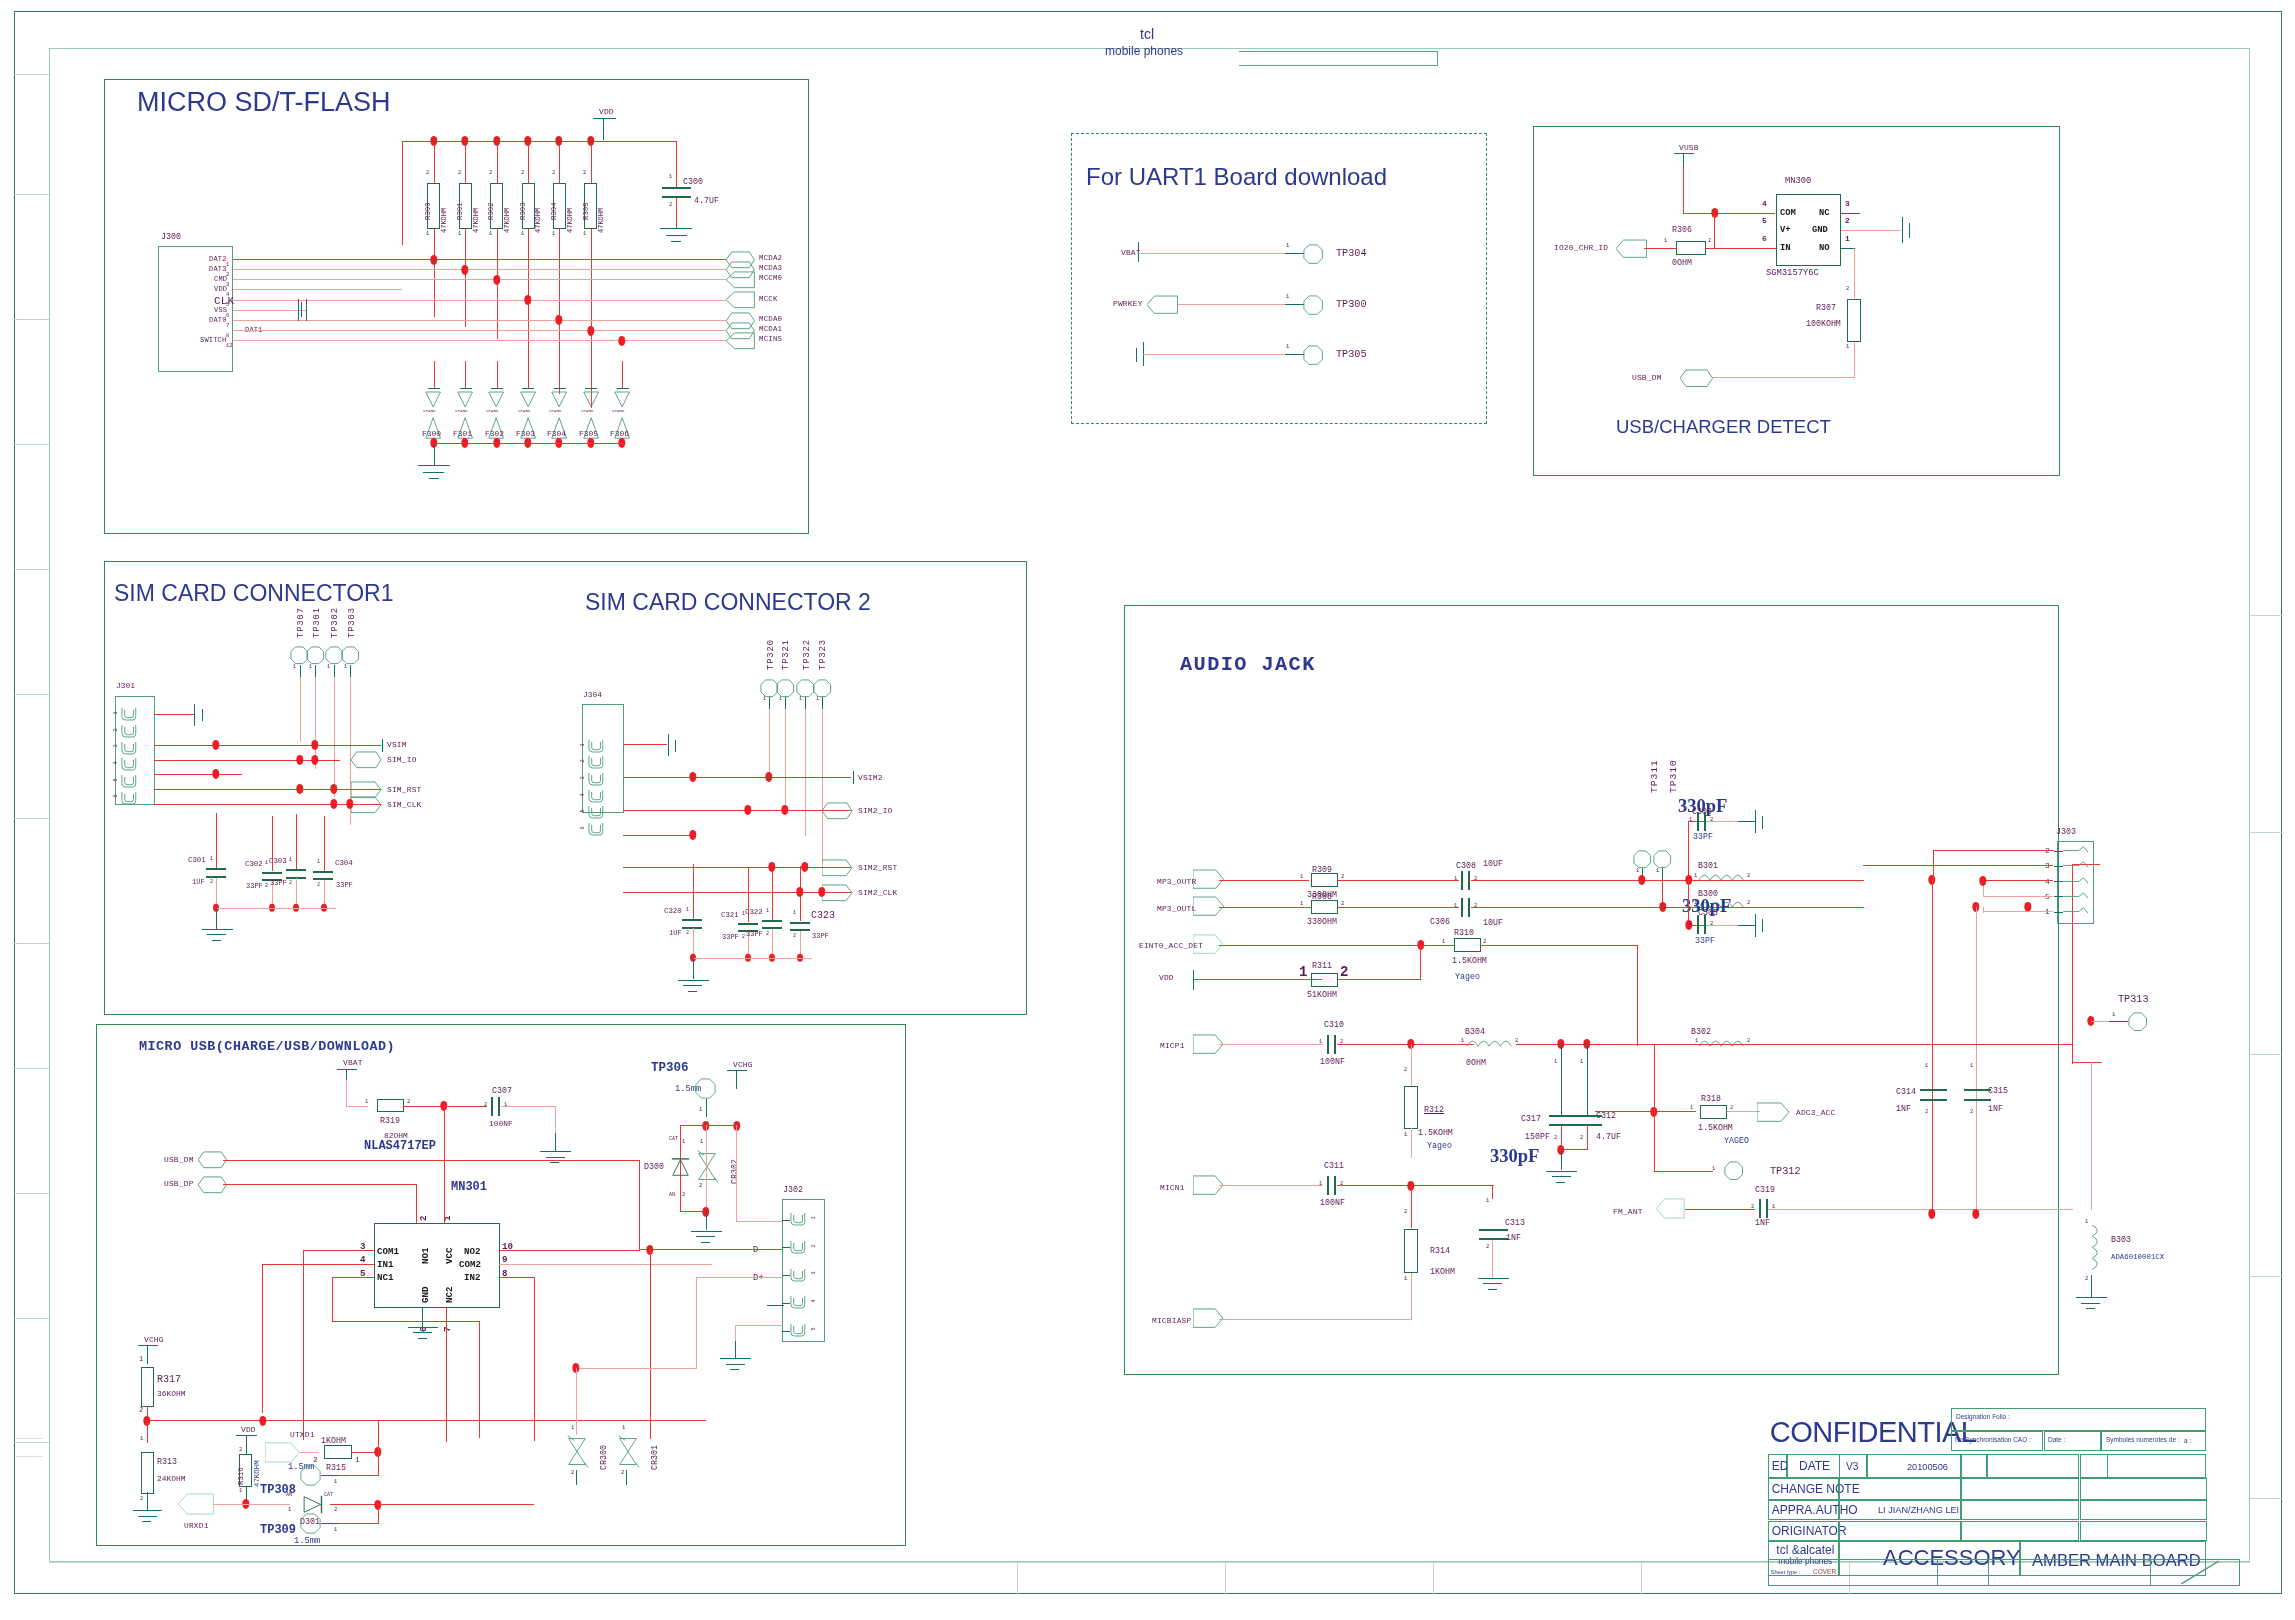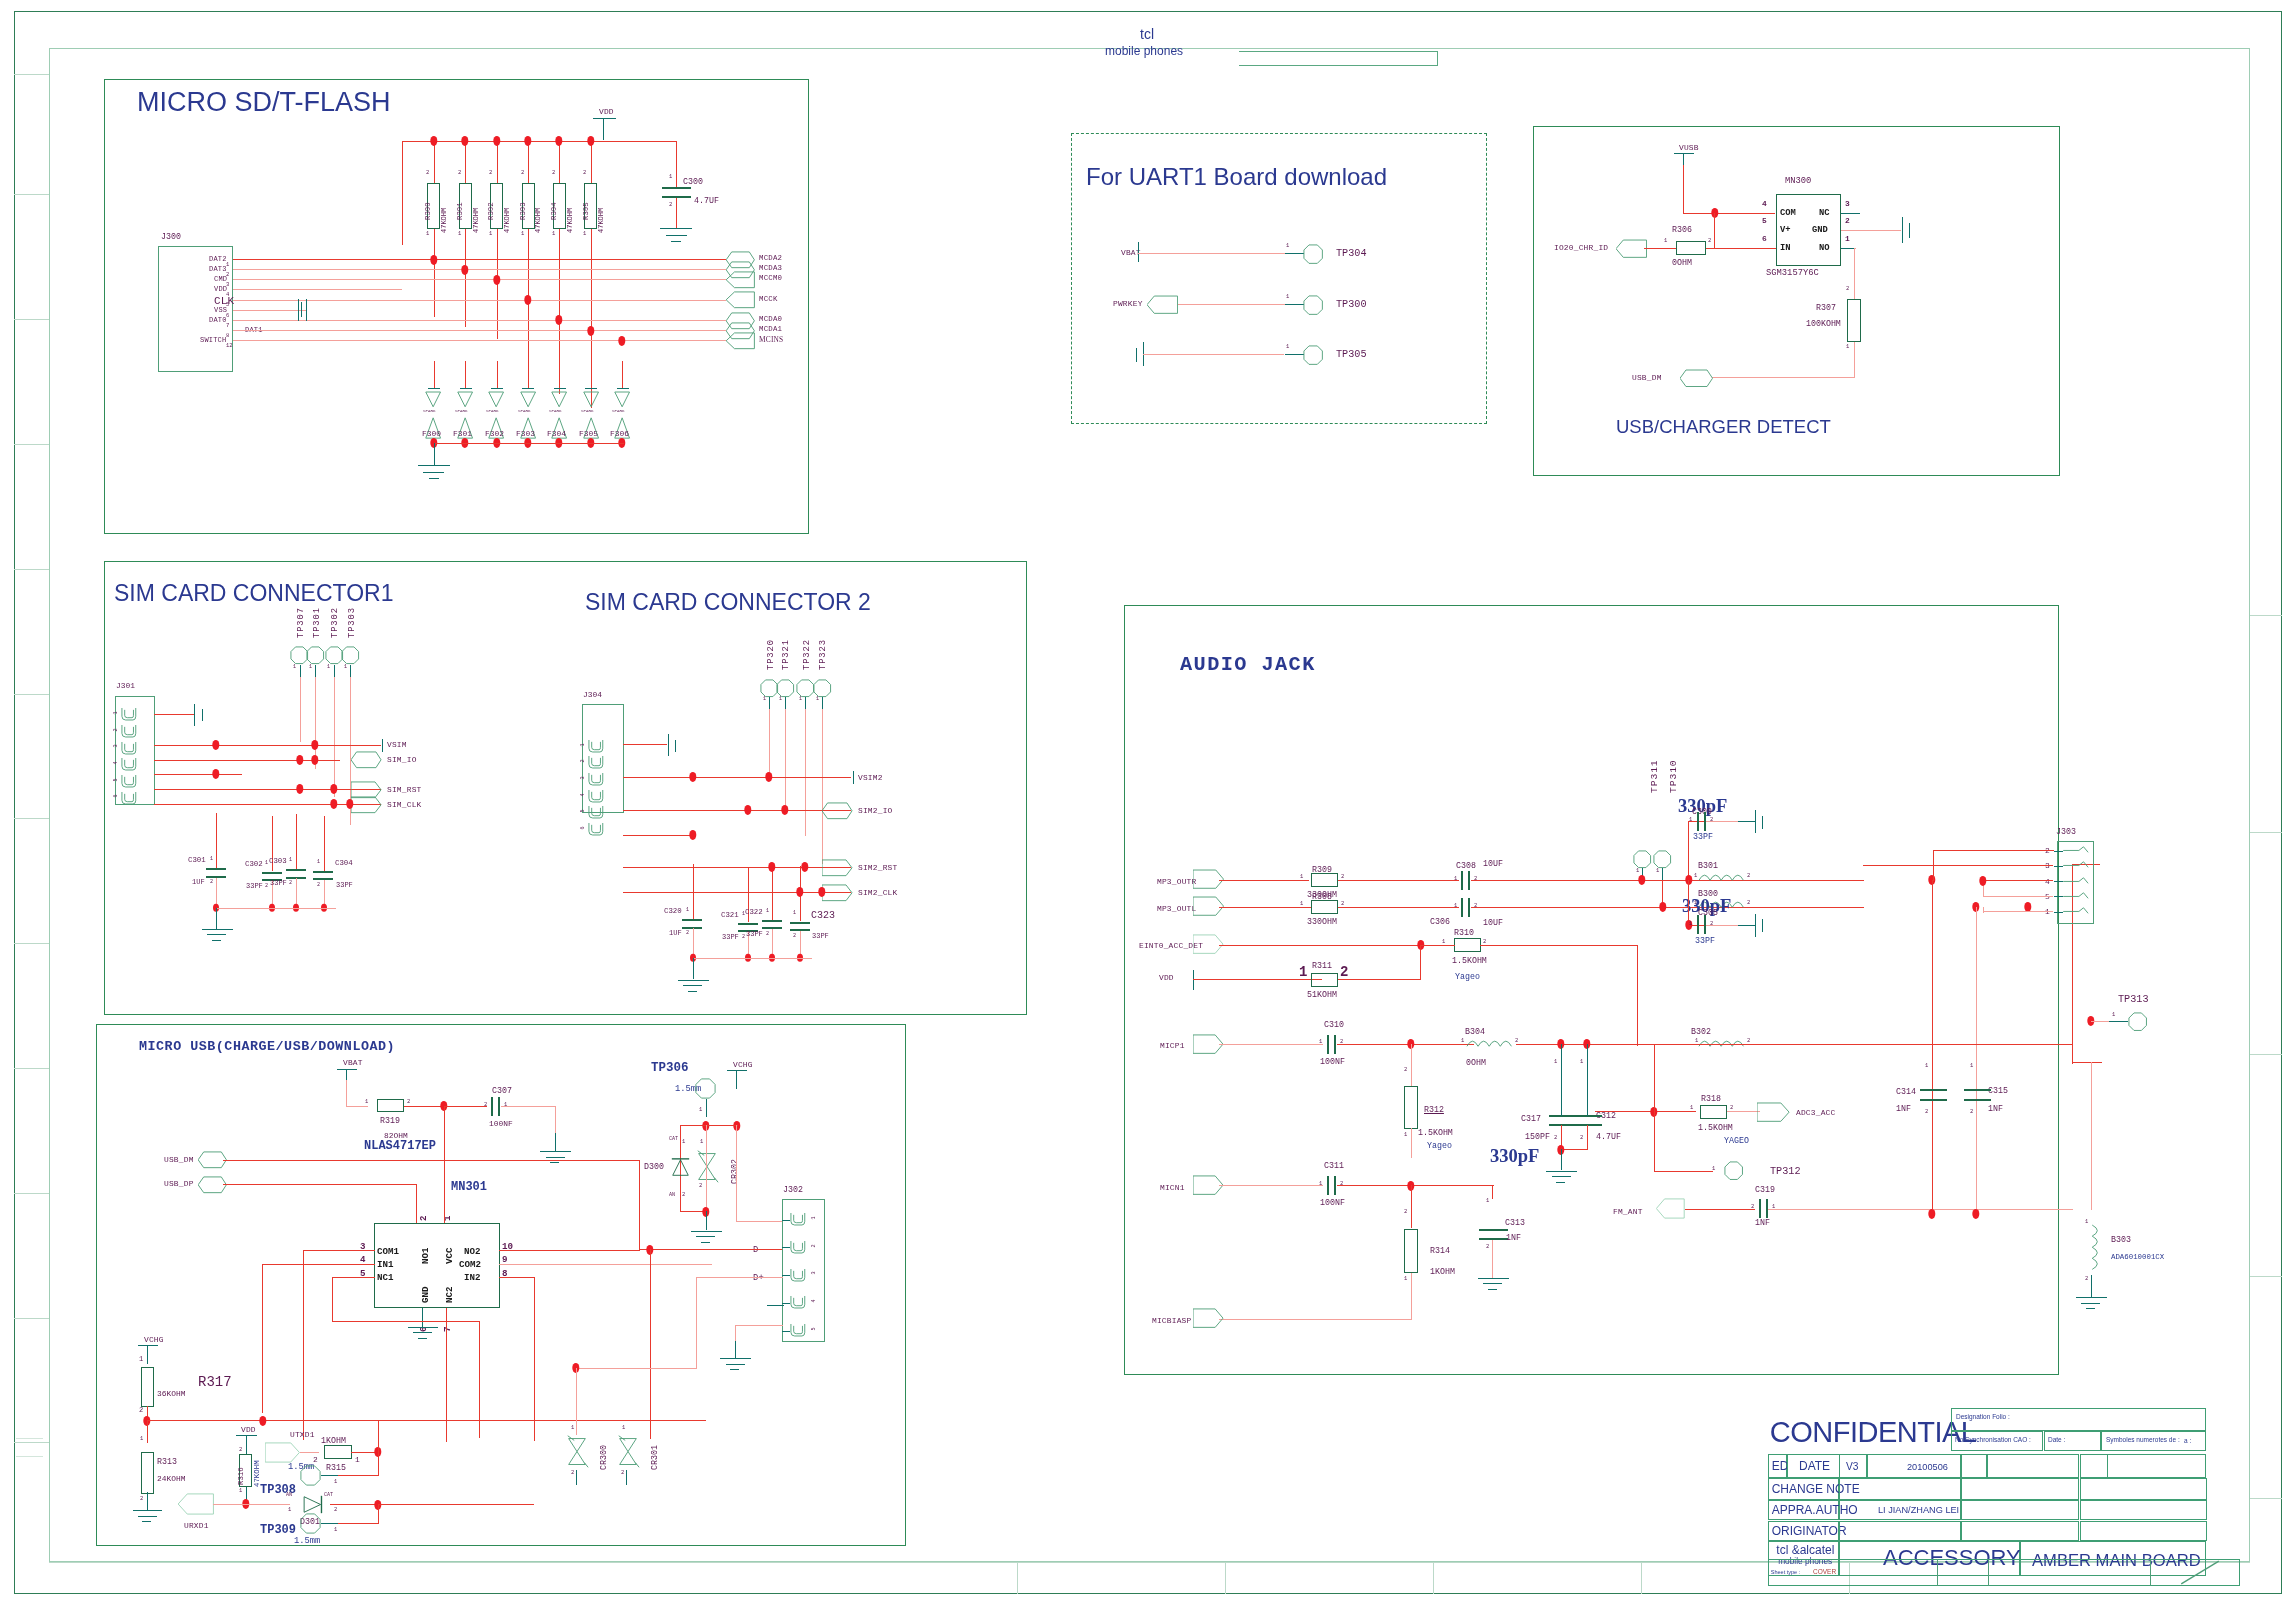--- a/index.html
+++ b/index.html
@@ -243,21 +243,21 @@
         <polygon points="0,19 12,2 50,2 61,19 50,36 12,36" fill="none" stroke="#4f9e78" stroke-width="2"></polygon>
       </svg>
       <div class="t t-net" style="left:759px;top:315px;font-size:7.4px;">MCDA0</div>
       <svg style="position:absolute;left:726px;top:322px;width:29px;height:17.6px;" viewBox="0 0 62 38">
         <polygon points="0,19 12,2 50,2 61,19 50,36 12,36" fill="none" stroke="#4f9e78" stroke-width="2"></polygon>
       </svg>
       <div class="t t-net" style="left:759px;top:325px;font-size:7.4px;">MCDA1</div>
       <svg style="position:absolute;left:726px;top:332px;width:29px;height:17.6px;" viewBox="0 0 62 38">
         <polygon points="0,19 18,2 61,2 61,36 18,36" fill="none" stroke="#4f9e78" stroke-width="2"></polygon>
       </svg>
-      <div class="t t-net" style="left:759px;top:335px;font-size:7.4px;font-family:Liberation Serif, serif;">MCINS</div>
+      <div class="t t-net" style="left:759px;top:335px;font-size:7.4px;">MCINS</div>
     </div>
 
   <div class="abs" id="sdesd">
       <div class="wire wire-v" style="left:434px;top:361px;height:28px;"></div>
       <div class="pin pin-h" style="left:428px;top:388px;width:12px;"></div>
       <svg style="position:absolute;left:423px;top:390px;width:20.3px;height:52px;" viewBox="0 0 44 112">
         <polygon points="6,4 38,4 22,36" fill="none" stroke="#4f9e78" stroke-width="2"></polygon>
         <polygon points="6,104 38,104 22,60" fill="none" stroke="#4f9e78" stroke-width="2"></polygon>
       </svg>
       <div class="t t-pin" style="left:423px;top:409px;font-size:4.2px;">SPARK</div>
@@ -766,21 +766,21 @@
   <div class="wire wire-h wire-pale" style="left:499px;top:1264px;width:213px;"></div>
   <div class="wire wire-h" style="left:499px;top:1277px;width:36px;"></div>
   <div class="wire wire-v" style="left:534px;top:1277px;height:164px;"></div>
   <div class="wire wire-v" style="left:446px;top:1308px;height:134px;"></div>
 
   <div class="t t-net" style="left:144px;top:1335px;font-size:7.9px;">VCHG</div>
   <div class="pin pin-h" style="left:138px;top:1345px;width:20.3px;"></div>
   <div class="pin pin-v" style="left:147px;top:1345px;height:19.4px;"></div>
   <div class="t t-pin2" style="left:139px;top:1355px;font-size:7px;">1</div>
   <div class="res" style="left:141px;top:1367px;width:13px;height:40px;"></div>
-  <div class="t t-ref" style="left:157px;top:1374px;font-size:14px;margin-left:41px;">R317</div>
+  <div class="t t-ref" style="left:157px;top:1374px;font-size:10px;">R317</div>
   <div class="t t-val" style="left:157px;top:1389px;font-size:7.9px;">36KOHM</div>
   <div class="t t-pin2" style="left:139px;top:1406px;font-size:7px;">2</div>
   <div class="wire wire-v" style="left:147px;top:1406px;height:15px;"></div>
   <div class="dot" style="left:147px;top:1421px;"></div>
   <div class="wire wire-h" style="left:147px;top:1420px;width:559px;"></div>
   <div class="dot" style="left:263px;top:1421px;"></div>
   <div class="wire wire-v" style="left:147px;top:1420px;height:23px;"></div>
   <div class="t t-pin" style="left:140px;top:1435px;">1</div>
   <div class="res" style="left:141px;top:1452px;width:13px;height:42px;"></div>
   <div class="t t-ref" style="left:157px;top:1457px;font-size:8.3px;">R313</div>

